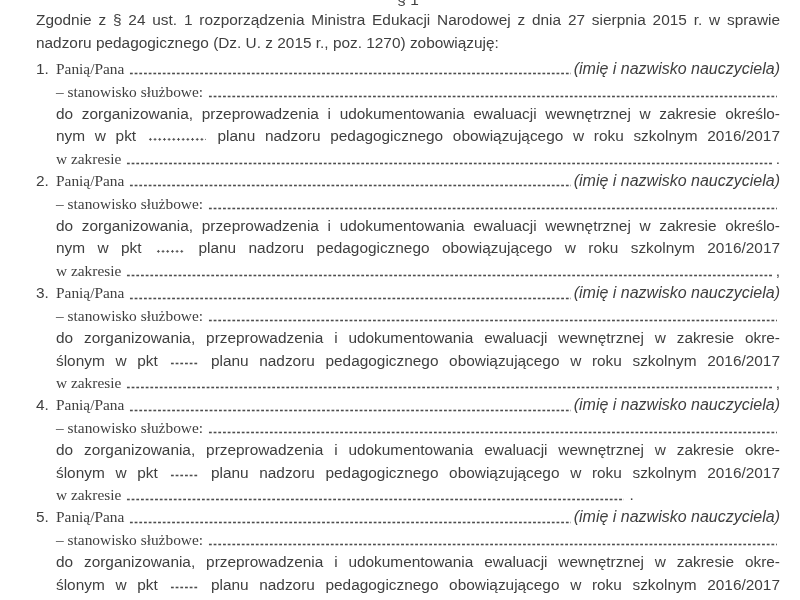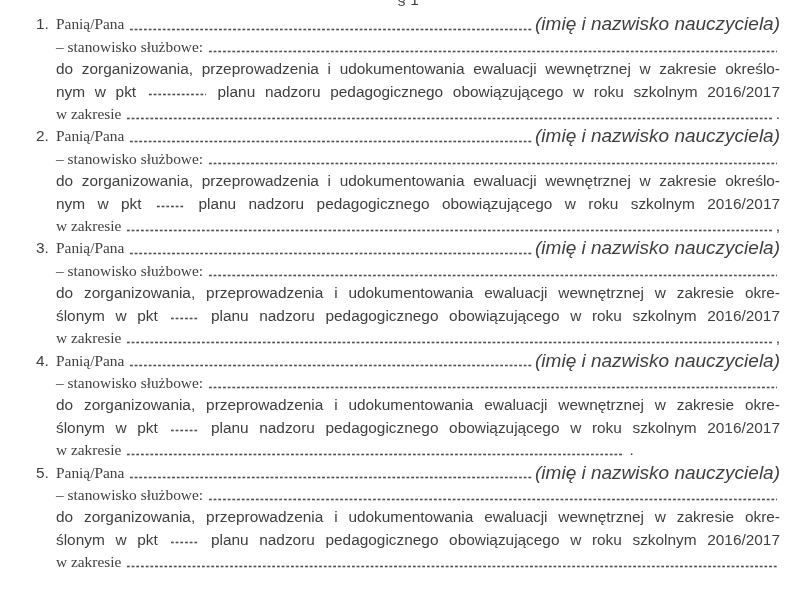--- a/index.html
+++ b/index.html
@@ -25,31 +25,33 @@
   .dots {
     display: inline-block; height: 6px; margin: 0 2px;
     background: radial-gradient(circle, #4d4d4d 1.05px, rgba(0,0,0,0) 1.15px)
                 left bottom / 4.7px 4.7px repeat-x;
   }
   .dots-long { width: 58px; }
   .dots-short { width: 28px; }
   .dots-mid { flex: 0 0 498px; margin: 0 5px; align-self: stretch; height: auto;
     background: radial-gradient(circle, #4d4d4d 1.05px, rgba(0,0,0,0) 1.15px)
                 left bottom 4.5px / 4.7px 4.7px repeat-x; display: block; }
-  .hint { font-style: italic; font-size: 19px; white-space: nowrap; }
+  .hint { font-style: italic; font-size: 16px; white-space: nowrap; }
   .nowrap { white-space: nowrap; font-family: Liberation Serif, serif; }
 </style>
 </head>
 <body>
 
 <div class="page">
 
   <div class="heading">§ 1</div>
 
   <div class="intro">
+    <div class="jline">Zgodnie z § 24 ust. 1 rozporządzenia Ministra Edukacji Narodowej z dnia 27 sierpnia 2015 r. w sprawie</div>
+    <div>nadzoru pedagogicznego (Dz. U. z 2015 r., poz. 1270) zobowiązuję:</div>
   </div>
 
   <div class="list">
 
     <div class="item">
       <div class="row">
         <span class="num">1.</span>
         <span class="nowrap">Panią/Pana</span>
         <span class="leader"></span>
         <span class="hint">(imię i nazwisko nauczyciela)</span>

